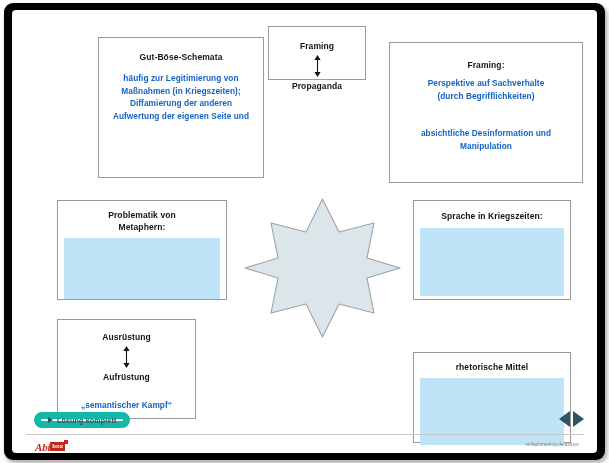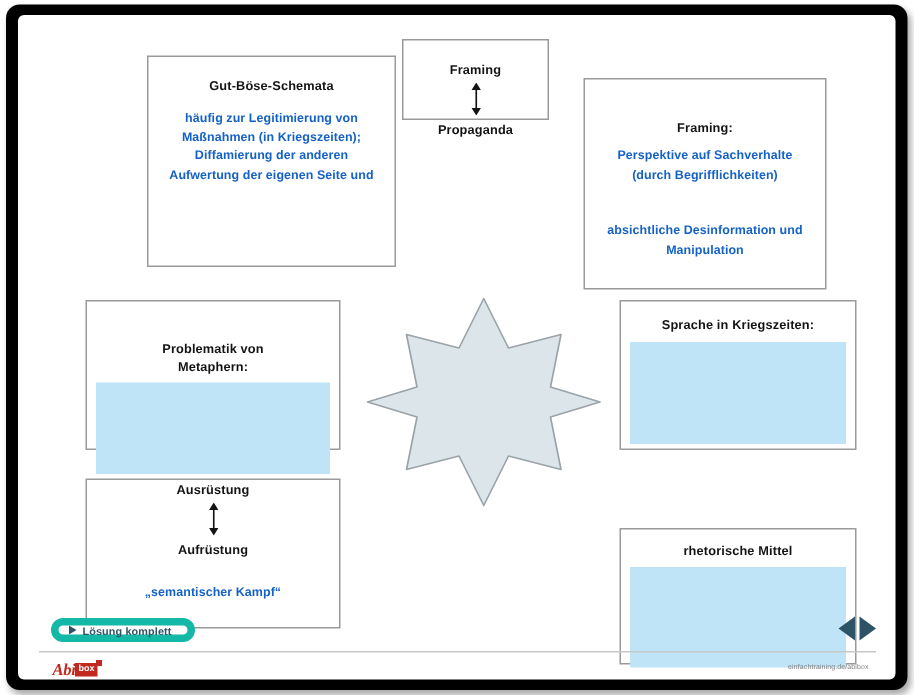--- a/index.html
+++ b/index.html
@@ -58,26 +58,26 @@
   }
   .answer-field {
     background: #bfe3f7;
     border: none;
     width: 100%;
   }
 
   
   #box-gut-boese { left: 74px;  top: 27px;  width: 166px; height: 141px; padding-top: 13px; margin-left: 12px; }
   #box-framing-propaganda { left: 256px; top: 16px; width: 98px;  height: 54px; }
-  #box-framing-def { left: 377px; top: 42px; width: 162px; height: 141px; padding-top: 26px; }
-
-  #box-metaphern { left: 45px;  top: 190px; width: 170px; height: 100px; padding-top: 25px; }
+  #box-framing-def { left: 377px; top: 32px; width: 194px; height: 141px; padding-top: 16px; }
+
+  #box-metaphern { left: 45px;  top: 190px; width: 170px; height: 100px; padding-top: 8px; }
   #box-sprache   { left: 401px; top: 190px; width: 158px; height: 100px; padding-top: 9px; }
 
-  #box-ausruestung { left: 45px; top: 309px; width: 170px; height: 100px; }
+  #box-ausruestung { left: 45px; top: 309px; width: 139px; height: 100px; padding-top: 11px; }
   #box-rhetorische { left: 401px; top: 308px; width: 158px; height: 91px; padding-top: 8px; margin-top: 34px; }
 
   
   #field-metaphern   { height: 61px; margin-top: 5px; }
   #field-sprache     { height: 68px; margin-top: 6px; }
   #field-rhetorische { height: 67px; margin-top: 5px; }
 
   .field-pad { padding: 0 6px; }
 
   
@@ -94,21 +94,21 @@
     left: 229px; top: 186px;
     width: 163px; height: 144px;
   }
 
   
   #solution-button {
     position: absolute;
     left: 22px; top: 402px;
     width: 96px; height: 16px;
     background: #ffffff;
-    border: 5px solid #14b8a6;
+    border: 7px solid #14b8a6;
     border-radius: 8px;
     display: flex;
     align-items: center;
     gap: 4px;
     padding-left: 7px;
     cursor: pointer;
   }
   #solution-button .play-tri {
     width: 0; height: 0;
     border-left: 5px solid #2d5367;

